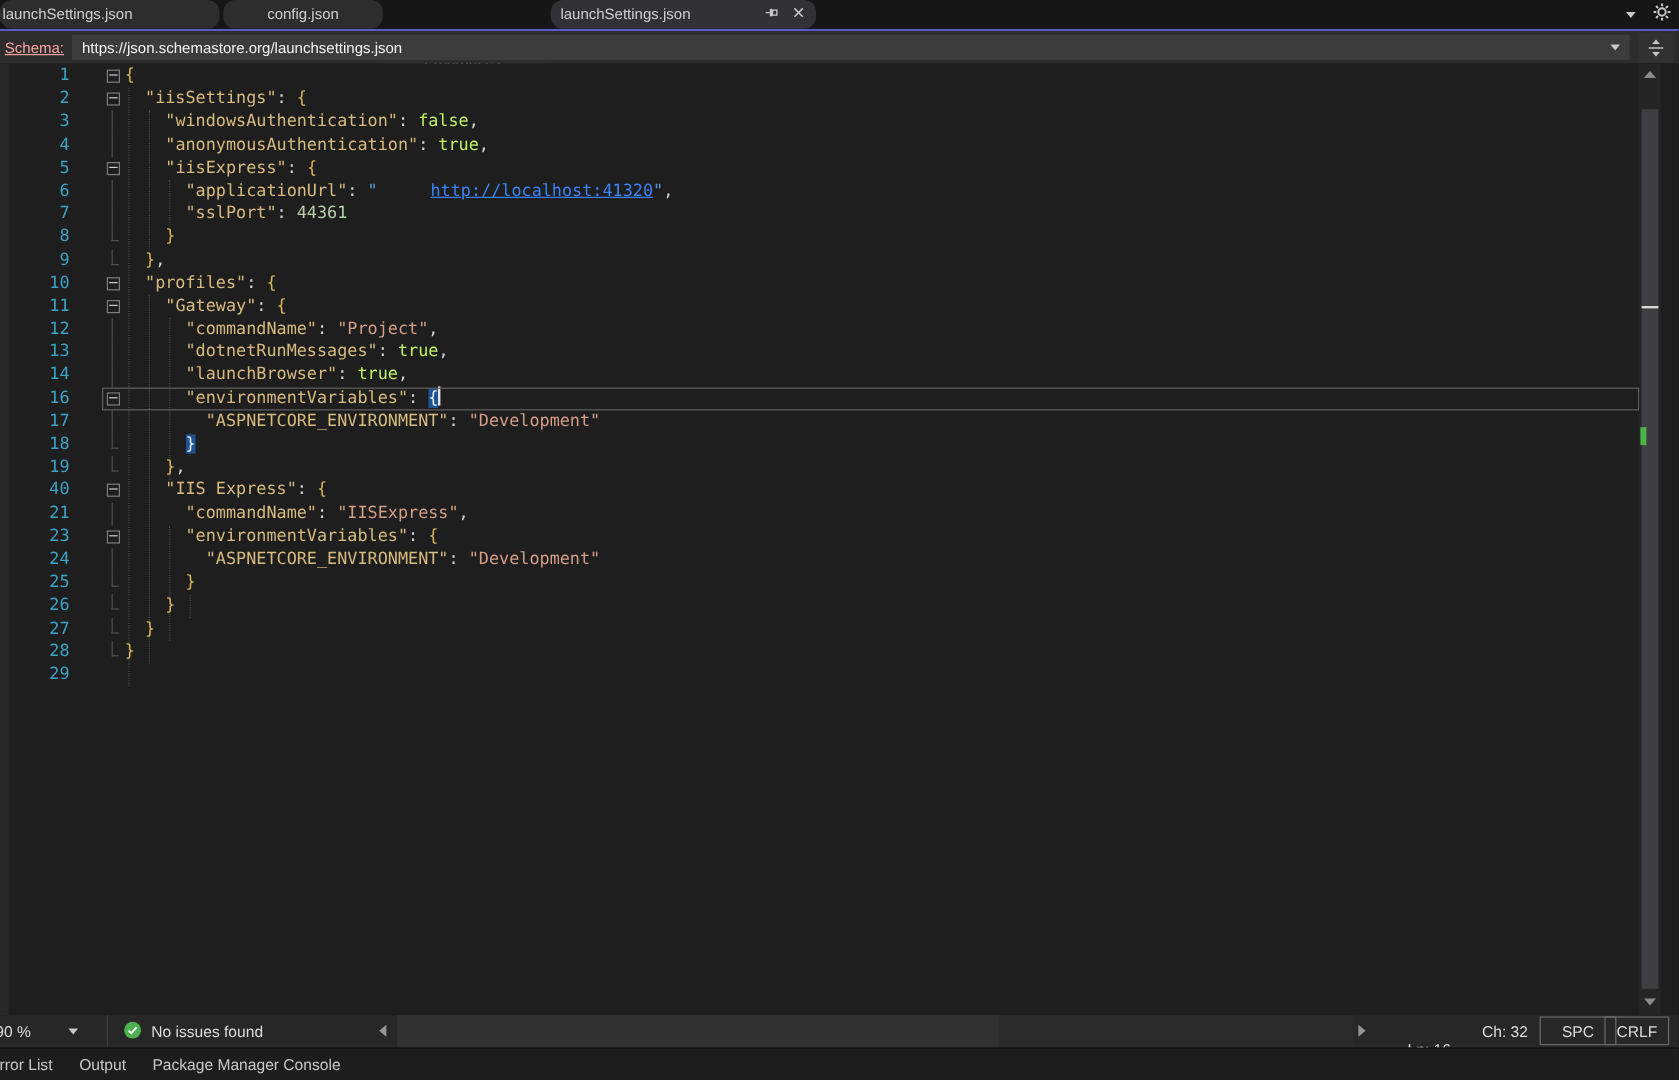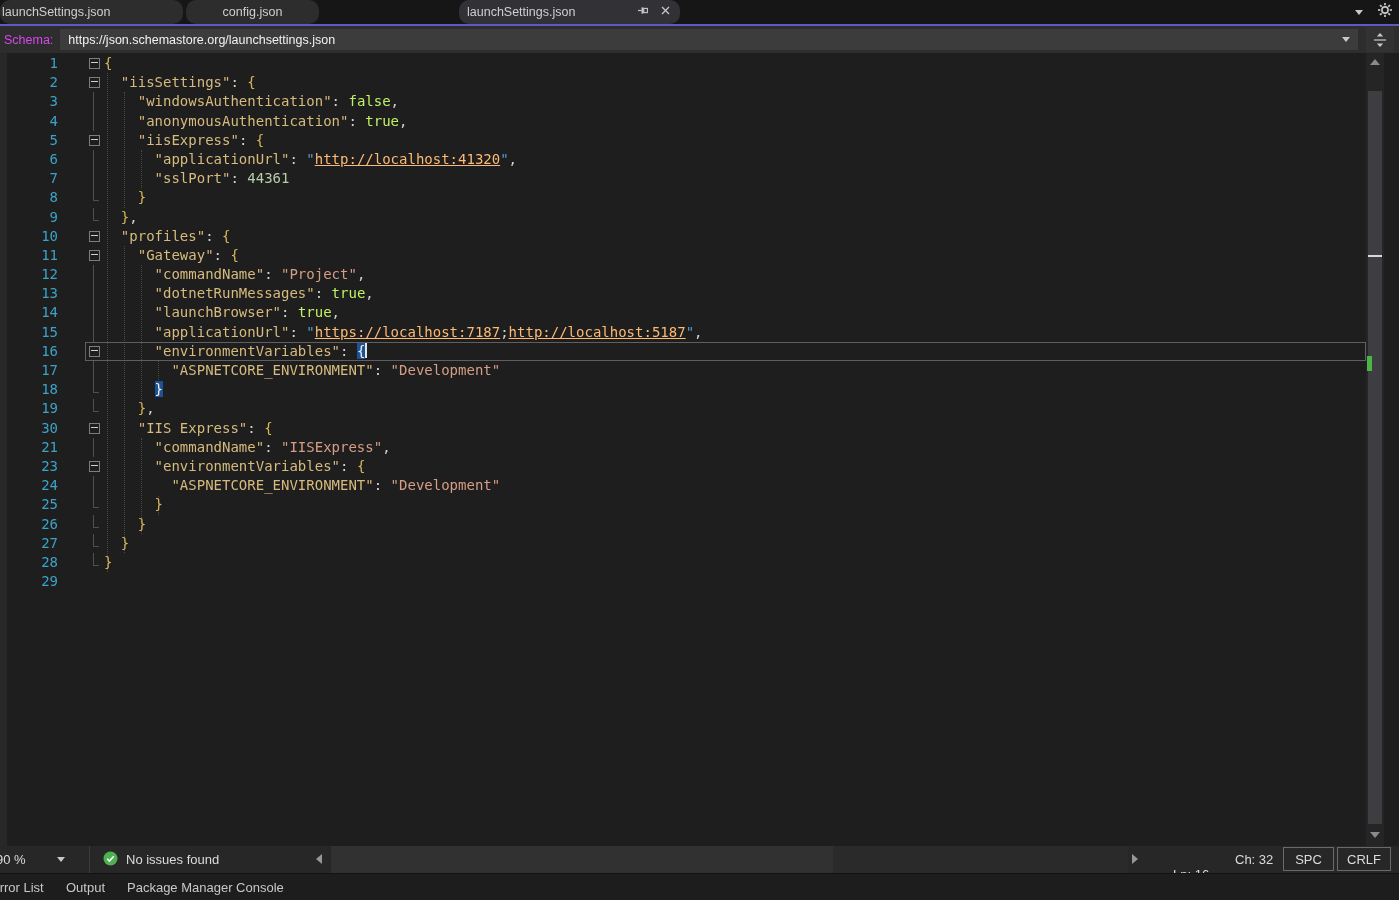--- a/index.html
+++ b/index.html
@@ -16,21 +16,21 @@
   .tab-3{left:319px;width:137px;justify-content:center;margin-top:39px;}
   .tab-4{left:459px;width:221px;background:#323236;padding:0 8px;gap:9px;}
   .tab-4 .tlabel{flex:1;}
   .tabbar-right{position:absolute;right:6px;top:0;height:24px;display:flex;align-items:center;gap:14px;}
   .caret-down{width:0;height:0;border-left:4px solid transparent;border-right:4px solid transparent;
               border-top:5px solid #c8c8c8;display:inline-block;}
   .accent{height:2px;background:#5b5bc7;}
 
   
   .schemabar{position:relative;height:27px;background:#2d2d2d;display:flex;align-items:center;padding-left:4px;box-sizing:border-box;}
-  .schema-label{color:#d946ef;font-size:12.5px;margin-right:7px;white-space:nowrap;}
+  .schema-label{color:#fca5a5;font-size:12.5px;margin-right:7px;white-space:nowrap;text-decoration:underline;}
   .schema-combo{height:21px;background:#3c3c3c;color:#f2f2f2;font-size:12.5px;display:flex;align-items:center;
                 padding:0 8px;flex:1;margin-right:8px;justify-content:space-between;}
   .schema-combo .tlabel{white-space:nowrap;overflow:hidden;}
   .split-btn{width:28px;height:25px;background:#323232;display:flex;align-items:center;justify-content:center;margin-right:5px;}
 
   
   .editor{position:relative;height:793px;background:#1e1e1e;overflow:hidden;}
   .left-strip{position:absolute;left:0;top:0;bottom:0;width:7px;background:#282828;}
   #guides{position:absolute;left:104px;top:1px;bottom:0;font:14px/19.2px "DejaVu Sans Mono",monospace;}
   .guide{position:absolute;width:0;border-left:1px dotted #4a4a4a;}
@@ -40,21 +40,21 @@
   .chg{flex:0 0 10px;margin-left:18px;position:relative;}
   .chg .bar{position:absolute;left:0;top:1px;bottom:1px;width:5px;background:#4bb648;}
   .out{flex:0 0 16px;position:relative;display:flex;align-items:center;justify-content:center;}
   .g-box{width:9px;height:9px;border:1px solid #7d7d7d;background:#1e1e1e;position:relative;z-index:2;}
   .g-box::after{content:"";position:absolute;left:1px;right:1px;top:3px;height:1px;background:#cfcfcf;}
   .g-line{position:absolute;left:7px;top:0;bottom:0;width:1px;background:#4f4f4f;}
   .g-end{position:absolute;left:7px;top:0;height:12px;width:5px;border-left:1px solid #4f4f4f;border-bottom:1px solid #4f4f4f;}
   .code{padding-left:2px;white-space:pre;}
   .c-k{color:#d7ba7d;}  .c-p{color:#d4d4d4;}  .c-b{color:#d9b558;}
   .c-v{color:#bef264;}  .c-n{color:#b5cea8;}  .c-s{color:#d69d85;}
-  .c-l{color:#fdba74;text-decoration:underline;}  .c-q{color:#569cd6;}
+  .c-l{color:#3b82f6;text-decoration:underline;margin-left:44px;}  .c-q{color:#569cd6;}
   .c-h{background:#1b5394;color:#f0f0f0;}
   .cursor{display:inline-block;width:2px;height:16px;background:#e6e6e6;vertical-align:middle;margin-top:-3px;}
   .curbox{position:absolute;left:85px;right:0;top:0;bottom:0;border:1px solid #5f5f5f;box-sizing:border-box;pointer-events:none;}
 
   
   .vscroll{position:absolute;right:15px;top:0;bottom:0;width:18px;background:#252526;}
   .sb-arrow{position:absolute;left:0;right:0;height:18px;display:flex;align-items:center;justify-content:center;}
   .sb-arrow.up{top:0;} .sb-arrow.down{bottom:2px;}
   .tri-up{width:0;height:0;border-left:5px solid transparent;border-right:5px solid transparent;border-bottom:6px solid #8a8a8a;}
   .tri-dn{width:0;height:0;border-left:5px solid transparent;border-right:5px solid transparent;border-top:6px solid #8a8a8a;}
@@ -68,21 +68,21 @@
   .zoom-ctl{position:absolute;left:0;top:0;height:100%;width:89px;border-right:1px solid #3d3d3d;display:flex;align-items:center;}
   .zoom-ctl .tlabel{margin-left:-4px;}
   .zoom-ctl .caret-down{position:absolute;left:57px;top:11px;}
   .health{position:absolute;left:103px;top:0;height:100%;display:flex;align-items:center;gap:8px;}
   .hs-left{position:absolute;left:316px;top:8px;width:0;height:0;border-top:5px solid transparent;border-bottom:5px solid transparent;border-right:6px solid #979797;}
   .hs-track{position:absolute;left:331px;top:0;height:100%;width:797px;background:#2a2a2a;}
   .hs-thumb{position:absolute;left:0;top:0;height:100%;width:63%;background:#313131;}
   .hs-right{position:absolute;left:1132px;top:8px;width:0;height:0;border-top:5px solid transparent;border-bottom:5px solid transparent;border-left:6px solid #979797;}
   .st-ln{position:absolute;left:1173px;top:6px;margin-top:15px;} .st-ch{position:absolute;left:1235px;top:6px;}
   .mini-btn{position:absolute;top:1px;height:24px;box-sizing:border-box;border:1px solid #6a6a6a;display:flex;align-items:center;justify-content:center;}
-  .btn-spc{left:1283px;width:51px;} .btn-eol{left:1337px;width:54px;}
+  .btn-spc{left:1283px;width:64px;} .btn-eol{left:1337px;width:54px;}
 
   
   .panelrow{position:relative;height:27px;background:#1d1d1d;border-top:1px solid #121212;color:#c8c8c8;font-size:13px;}
   .ptab{position:absolute;top:0;height:100%;display:flex;align-items:center;white-space:nowrap;}
   .ptab-1{left:-9px;} .ptab-2{left:66px;} .ptab-3{left:127px;}
 </style>
 </head>
 <body>
 
 <div class="window">
@@ -266,28 +266,20 @@
           <div class="code"><span class="c-p">      </span><span class="c-k">"dotnetRunMessages"</span><span class="c-p">: </span><span class="c-v">true</span><span class="c-p">,</span></div>
         </div>
         <div class="row">
           <div class="ln">14</div>
           <div class="chg"></div>
           <div class="out">
             <div class="g-line"></div>
           </div>
           <div class="code"><span class="c-p">      </span><span class="c-k">"launchBrowser"</span><span class="c-p">: </span><span class="c-v">true</span><span class="c-p">,</span></div>
         </div>
-        <div class="row">
-          <div class="ln">15</div>
-          <div class="chg"></div>
-          <div class="out">
-            <div class="g-line"></div>
-          </div>
-          <div class="code"><span class="c-p">      </span><span class="c-k">"applicationUrl"</span><span class="c-p">: </span><span class="c-q">"</span><span class="c-l">https://localhost:7187</span><span class="c-p">;</span><span class="c-l">http://localhost:5187</span><span class="c-q">"</span><span class="c-p">,</span></div>
-        </div>
         <div class="row cur">
           <div class="ln">16</div>
           <div class="chg"></div>
           <div class="out">
             <div class="g-box"></div>
           </div>
           <div class="code"><span class="c-p">      </span><span class="c-k">"environmentVariables"</span><span class="c-p">: </span><span class="c-h">{</span><span class="cursor"></span></div>
           <div class="curbox"></div>
         </div>
         <div class="row">
@@ -308,21 +300,21 @@
         </div>
         <div class="row">
           <div class="ln">19</div>
           <div class="chg"></div>
           <div class="out">
             <div class="g-end"></div>
           </div>
           <div class="code"><span class="c-p">    </span><span class="c-b">}</span><span class="c-p">,</span></div>
         </div>
         <div class="row">
-          <div class="ln">30</div>
+          <div class="ln">40</div>
           <div class="chg"></div>
           <div class="out">
             <div class="g-box"></div>
           </div>
           <div class="code"><span class="c-p">    </span><span class="c-k">"IIS Express"</span><span class="c-p">: </span><span class="c-b">{</span></div>
         </div>
         <div class="row">
           <div class="ln">21</div>
           <div class="chg"></div>
           <div class="out">

